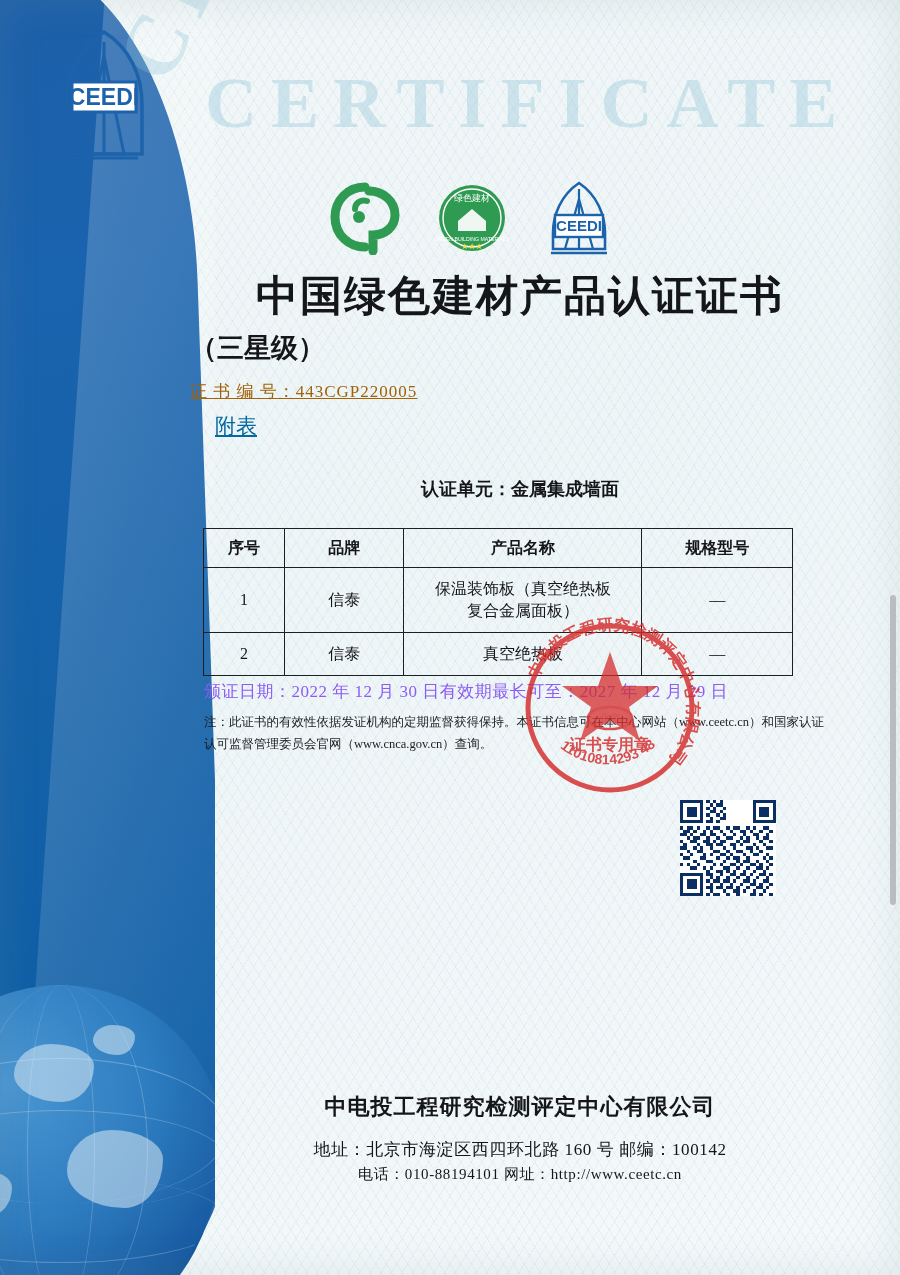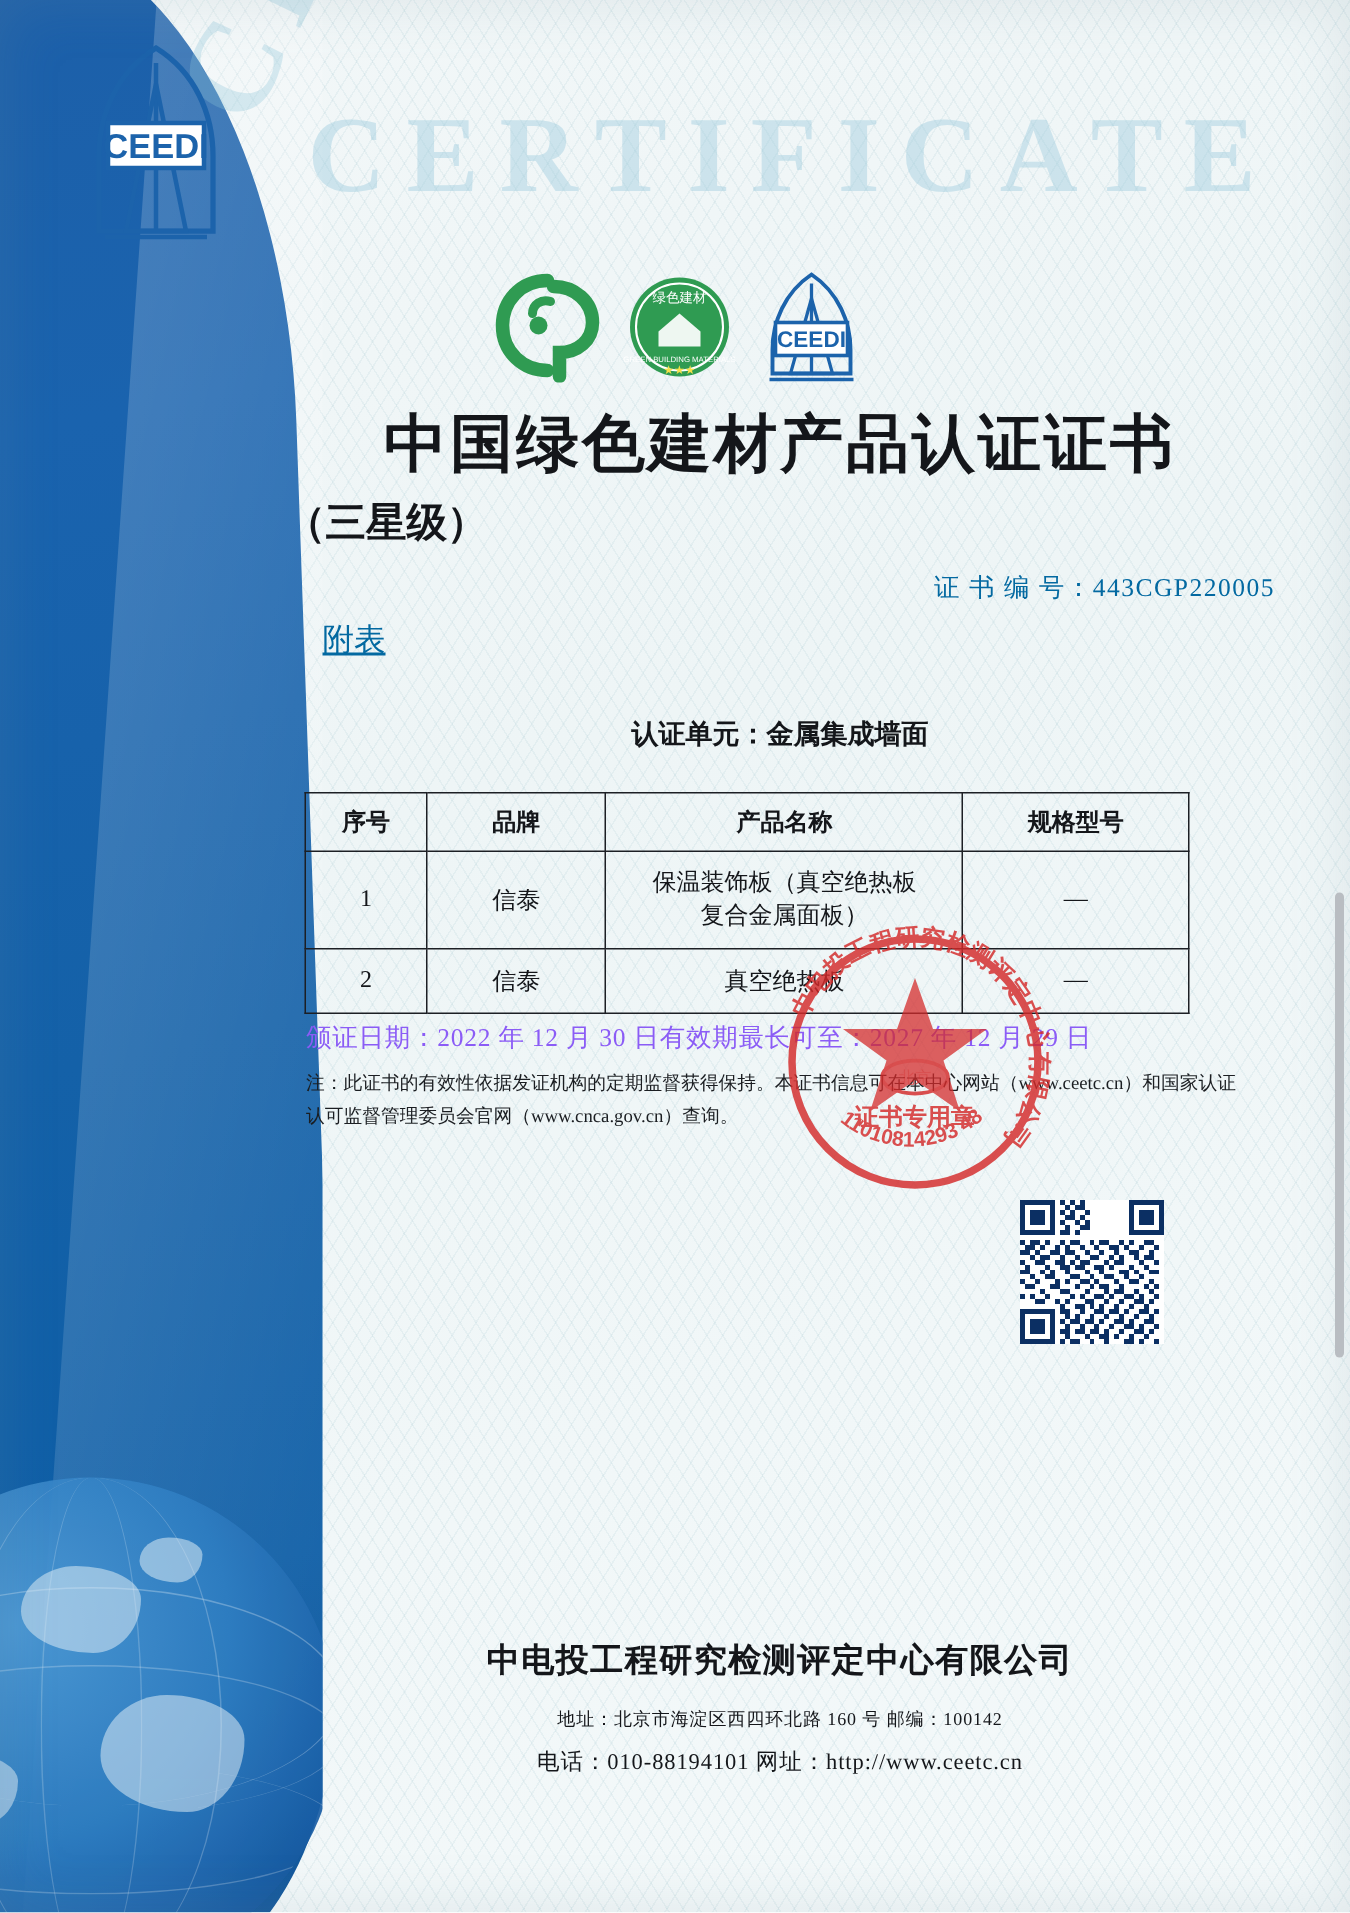--- a/index.html
+++ b/index.html
@@ -124,21 +124,21 @@
     position: absolute;
     left: 190px; top: 0;
     width: 660px; height: 1275px;
   }
   .logos-row {
     position: absolute;
     left: 135px; top: 180px;
     width: 300px; height: 76px;
     display: flex;
     align-items: center;
-    gap: 4px;
+    gap: 23px;
   }
   .logo-cgp { width: 82px; height: 74px; }
   .logo-round { width: 84px; height: 74px; }
   .logo-ceedi { width: 84px; height: 78px; }
 
   .title-main {
     position: absolute;
     left: 0; top: 268px;
     width: 660px;
     text-align: center;
@@ -153,24 +153,25 @@
     left: 0; top: 330px;
     width: 660px;
     font-size: 27px;
     font-weight: 700;
     color: #14161a;
   }
   .cert-no {
     position: absolute;
     left: 0; top: 380px;
     width: 660px;
-    text-align: right;
+    text-align: left;
     font-size: 17px;
-    color: #0369a1;
+    color: #a16207;
     letter-spacing: 1px;
+    text-decoration: underline;
   }
   .attachment-label {
     position: absolute;
     left: 25px; top: 412px;
     font-size: 21px;
     color: #0369a1;
     text-decoration: underline;
   }
   .unit-line {
     position: absolute;
@@ -249,21 +250,21 @@
     font-size: 22px;
     font-weight: 700;
     color: #14161a;
     letter-spacing: 1px;
   }
   .footer-addr {
     position: absolute;
     left: 0; top: 1138px;
     width: 660px;
     text-align: center;
-    font-size: 12px;
+    font-size: 17px;
     color: #14161a;
     letter-spacing: 0.6px;
   }
   .footer-tel {
     position: absolute;
     left: 0; top: 1165px;
     width: 660px;
     text-align: center;
     font-size: 15px;
     color: #14161a;

